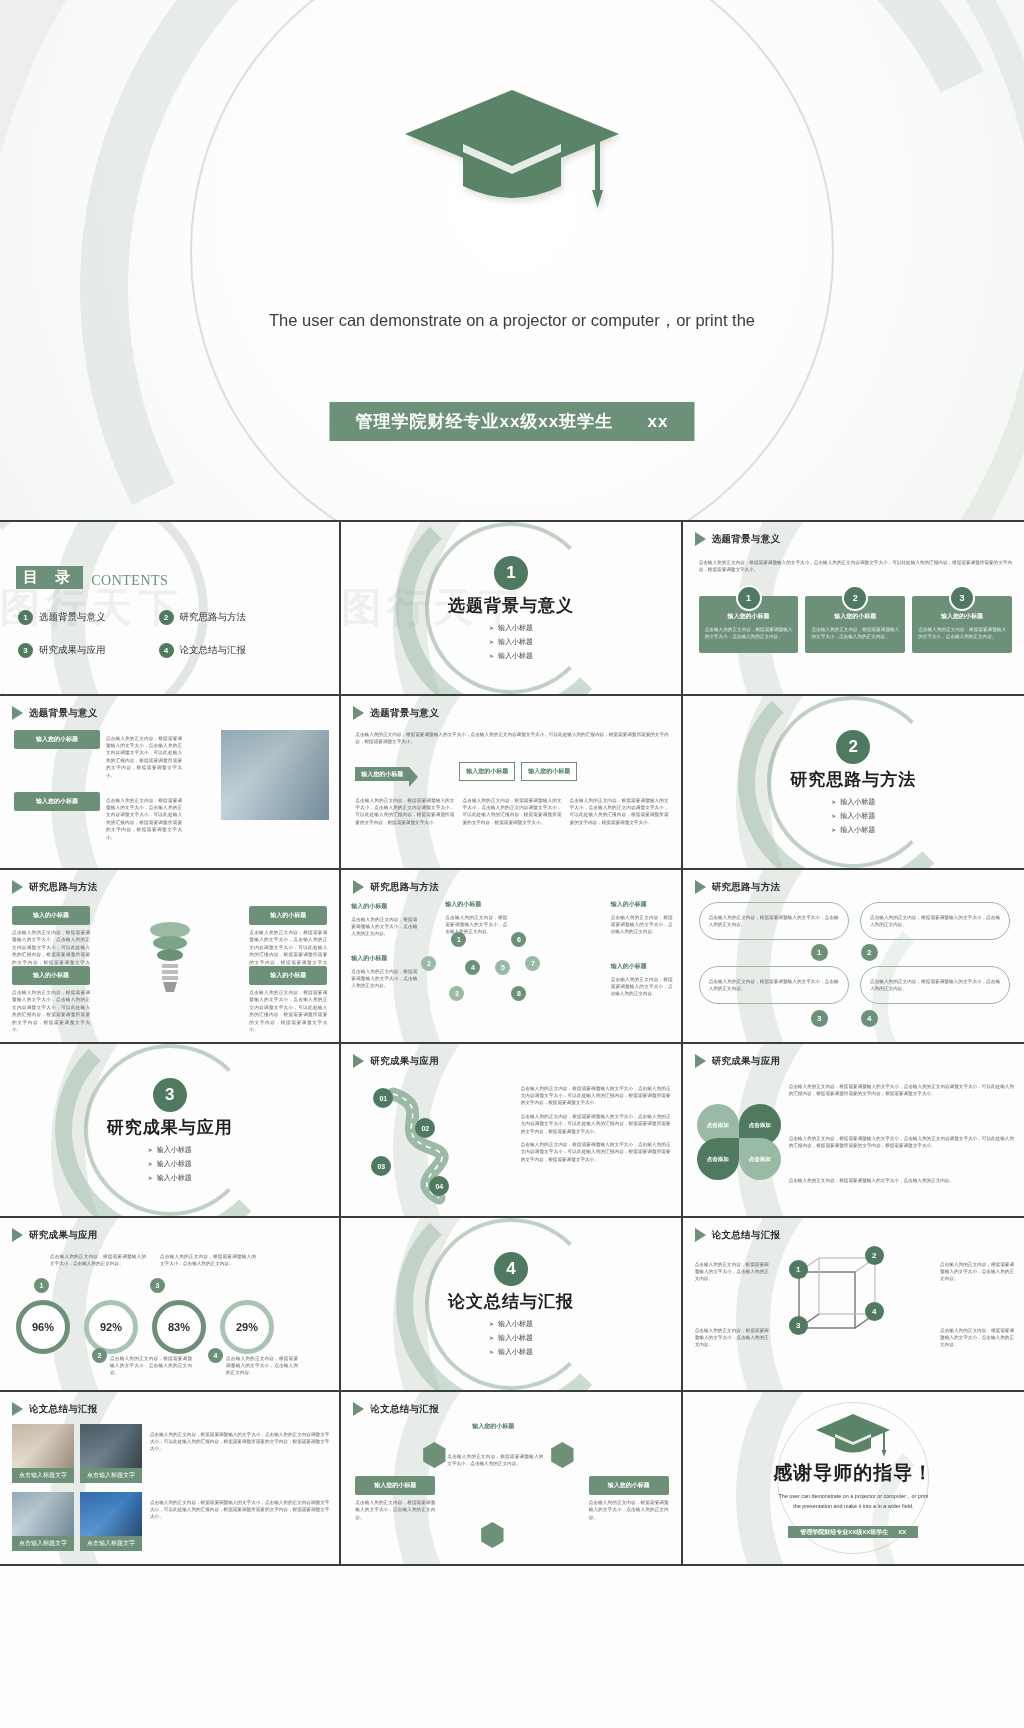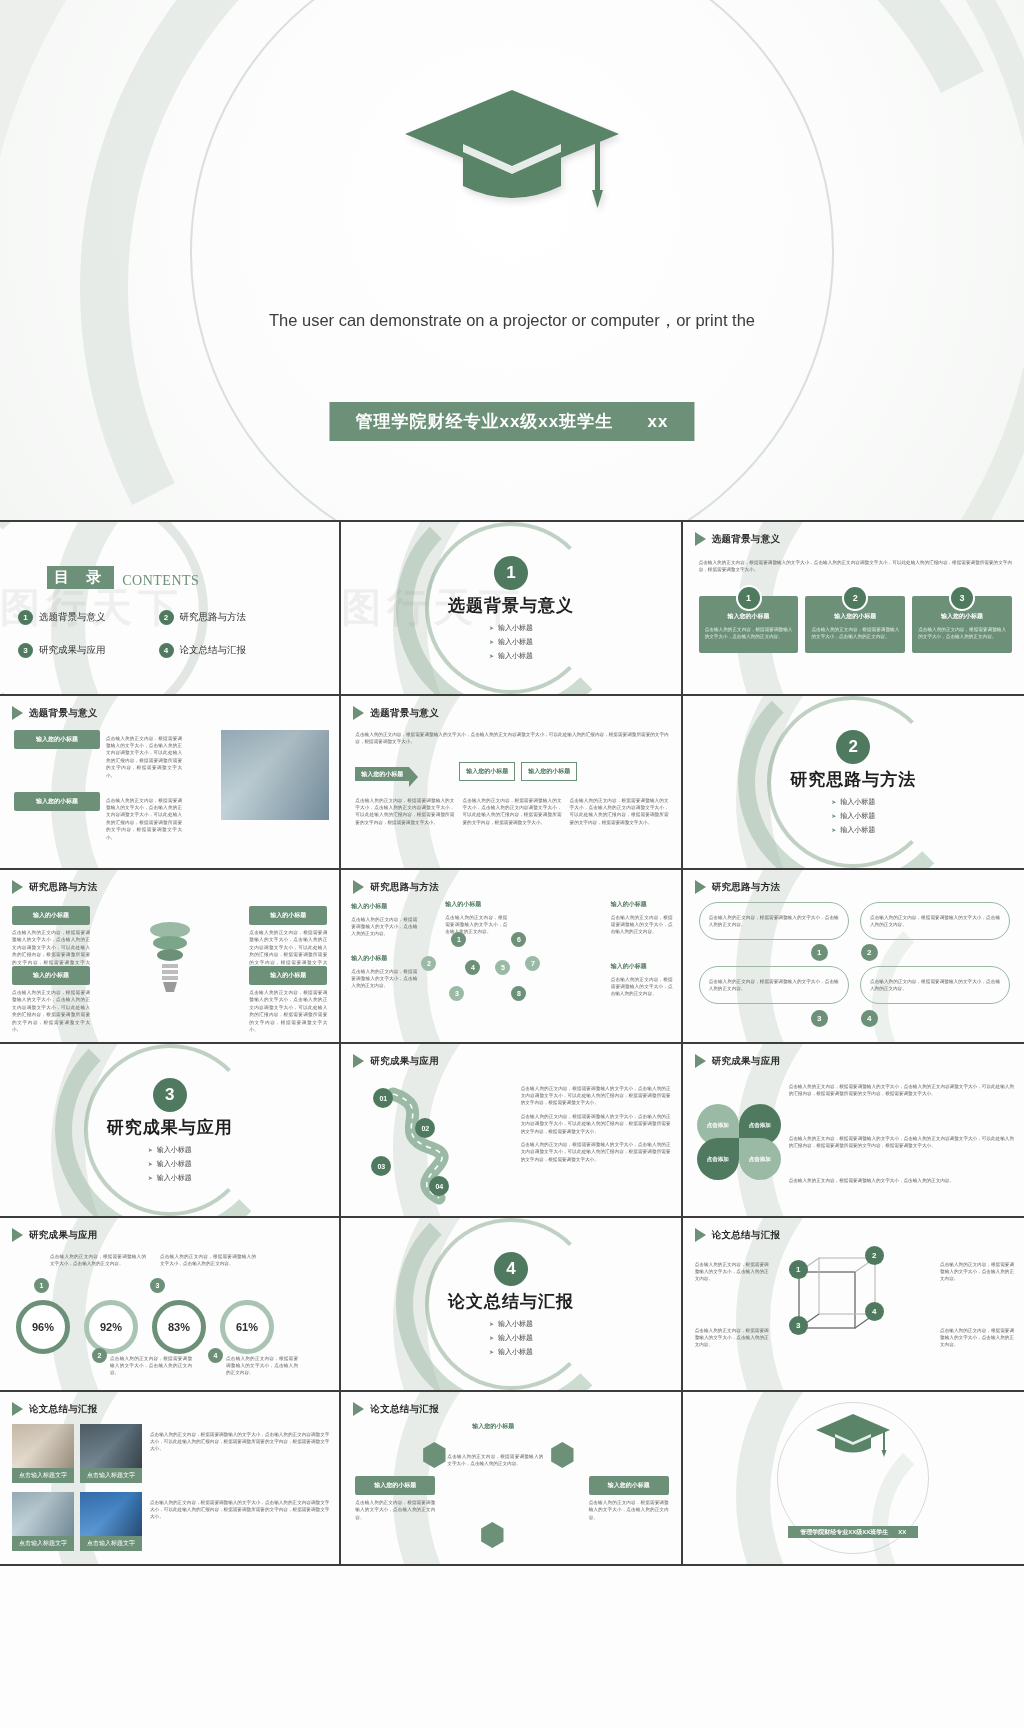--- a/index.html
+++ b/index.html
@@ -50,21 +50,21 @@
   .div-title{font-size:17px;font-weight:bold;color:#1f1f1f;letter-spacing:1px;font-family:"DejaVu Sans","Liberation Sans",sans-serif;}
   .div-bullets{margin-top:6px;display:flex;flex-direction:column;gap:4px;}
   .div-bullets span{font-size:7px;color:#444;}
   .div-bullets span::before{content:"\27A4";color:#6d9079;font-size:6px;margin-right:4px;}
   .ring{position:absolute;left:50%;top:50%;transform:translate(-50%,-50%);border-radius:50%;}
   .ring1{width:164px;height:164px;border:4px solid rgba(120,155,130,.45);border-right-color:transparent;}
   .ring2{width:196px;height:196px;border:17px solid rgba(150,180,158,.45);border-top-color:transparent;border-right-color:transparent;}
   .ring3{width:140px;height:140px;border:1px solid rgba(140,165,147,.55);}
 
   
-  .toc-head{position:absolute;left:16px;top:44px;display:flex;align-items:flex-end;gap:8px;z-index:5;margin-left:31px;}
+  .toc-head{position:absolute;left:16px;top:44px;display:flex;align-items:flex-end;gap:8px;z-index:5;}
   .toc-cn{background:#6d9079;color:#fff;font-size:15px;font-weight:bold;padding:2px 7px;letter-spacing:6px;font-family:"DejaVu Sans",sans-serif;}
   .toc-en{color:#6d9079;font-size:14px;letter-spacing:.5px;font-family:"Liberation Serif",serif;}
   .toc-grid{position:absolute;left:18px;top:88px;width:275px;display:grid;grid-template-columns:1fr 1fr;row-gap:18px;column-gap:6px;z-index:5;}
   .toc-item{display:flex;align-items:center;gap:6px;}
   .toc-n{width:15px;height:15px;border-radius:50%;background:#4f7a5f;color:#fff;font-size:8px;display:flex;align-items:center;justify-content:center;font-weight:bold;}
   .toc-l{font-size:9.5px;color:#2b2b2b;}
 
   
   .ptxt{font-size:4.6px;line-height:7.4px;color:#555;text-align:justify;}
   .ptxt.w{color:#edf2ee;}
@@ -464,21 +464,21 @@
       </div>
       <div style="position:absolute;left:160px;top:30px;width:96px;z-index:4;">
         <p class="ptxt">点击输入您的正文内容，根据需要调整输入的文字大小，点击输入您的正文内容。</p>
       </div>
       <span class="circ" style="position:absolute;left:34px;top:60px;width:15px;height:15px;font-size:7px;z-index:6;">1</span>
       <span class="circ" style="position:absolute;left:150px;top:60px;width:15px;height:15px;font-size:7px;z-index:6;">3</span>
       <div style="position:absolute;left:16px;top:82px;display:flex;gap:14px;z-index:5;">
         <span class="pct">96%</span>
         <span class="pct l">92%</span>
         <span class="pct">83%</span>
-        <span class="pct l">61%</span>
+        <span class="pct l">29%</span>
       </div>
       <span class="circ" style="position:absolute;left:92px;top:130px;width:15px;height:15px;font-size:7px;z-index:6;">2</span>
       <span class="circ" style="position:absolute;left:208px;top:130px;width:15px;height:15px;font-size:7px;z-index:6;">4</span>
       <div style="position:absolute;left:110px;top:132px;width:82px;z-index:4;">
         <p class="ptxt">点击输入您的正文内容，根据需要调整输入的文字大小，点击输入您的正文内容。</p>
       </div>
       <div style="position:absolute;left:226px;top:132px;width:72px;z-index:4;">
         <p class="ptxt">点击输入您的正文内容，根据需要调整输入的文字大小，点击输入您的正文内容。</p>
       </div>
     </div>
@@ -603,19 +603,24 @@
       <span class="ring ring3" style="width:150px;height:150px;border:1px solid rgba(150,150,150,.35);"></span>
       <div style="position:absolute;left:50%;top:20px;transform:translateX(-50%);z-index:5;">
         <svg width="80" height="46" viewBox="0 0 80 46">
           <path d="M40 2 L77 18 L40 34 L3 18 Z" fill="#5a8468"></path>
           <path d="M22 22 L22 36 Q40 45 58 36 L58 22 L40 30 Z" fill="#5a8468"></path>
           <path d="M22 22 L40 30 L58 22 L58 25 L40 33 L22 25 Z" fill="#fff" opacity=".85"></path>
           <rect x="70" y="16" width="2" height="22" fill="#5a8468"></rect>
           <path d="M68.5 38 h5 l-2.5 7 z" fill="#5a8468"></path>
         </svg>
       </div>
+      <div style="position:absolute;left:0;right:0;top:68px;text-align:center;z-index:5;">
+        <div class="thx-title">感谢导师的指导！</div>
+        <div class="thx-sub" style="margin-top:5px">The user can demonstrate on a projector or computer，or print</div>
+        <div class="thx-sub">the presentation and make it into a in a wider field.</div>
+      </div>
       <div style="position:absolute;left:0;right:0;bottom:26px;text-align:center;z-index:5;">
         <span class="thx-bar">管理学院财经专业XX级XX班学生      XX</span>
       </div>
     </div>
 
   </div>
 </div>
 
 </body></html>

